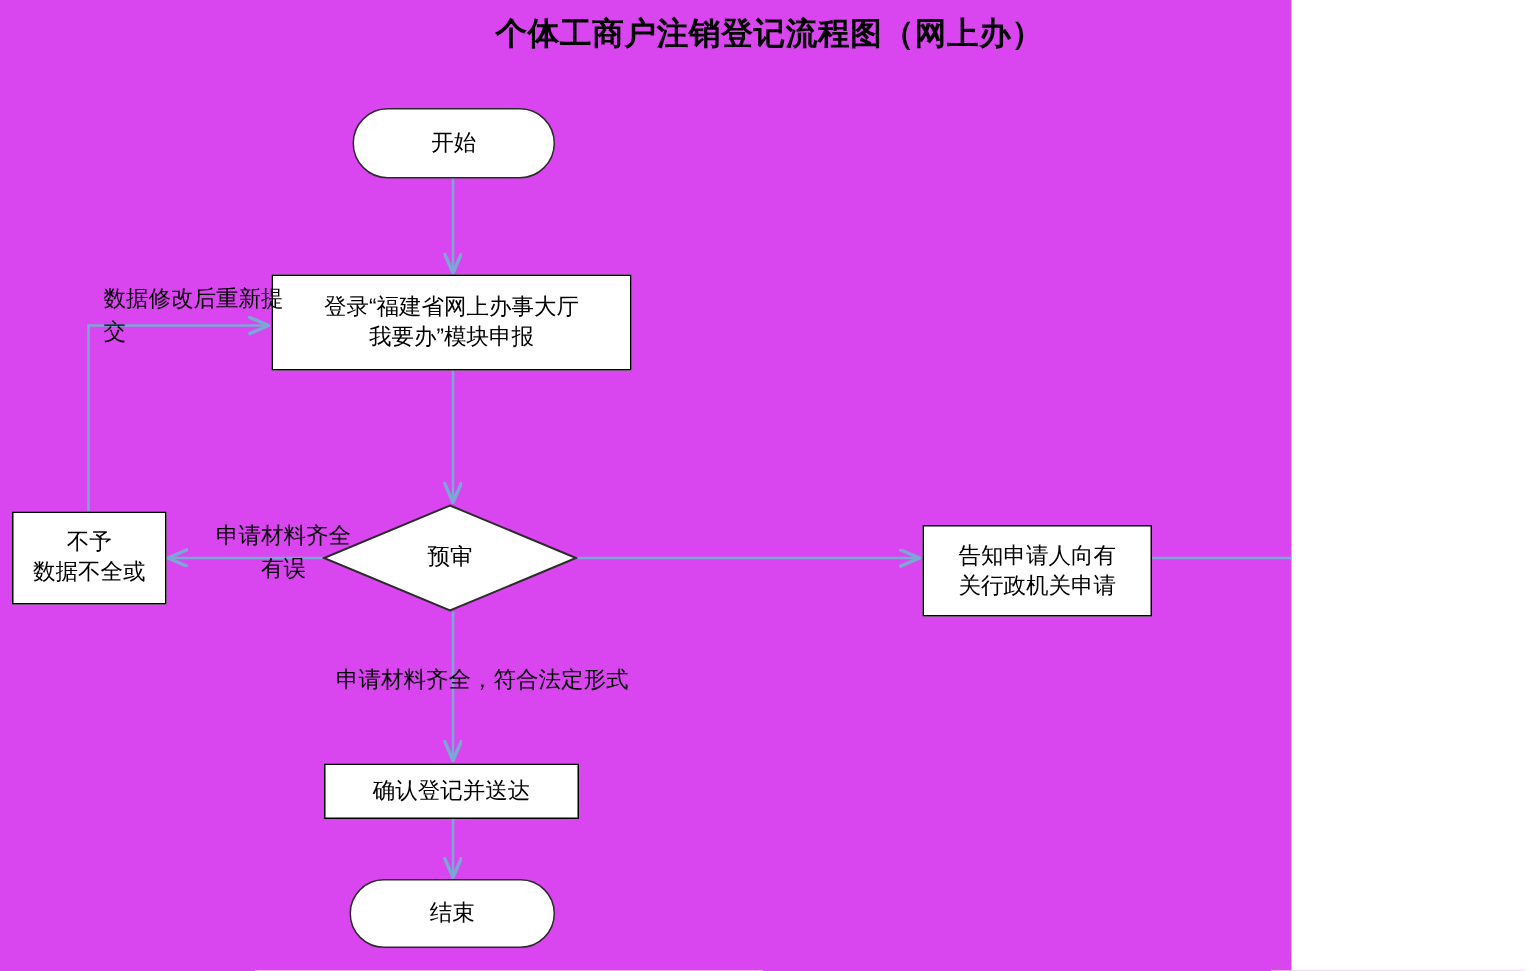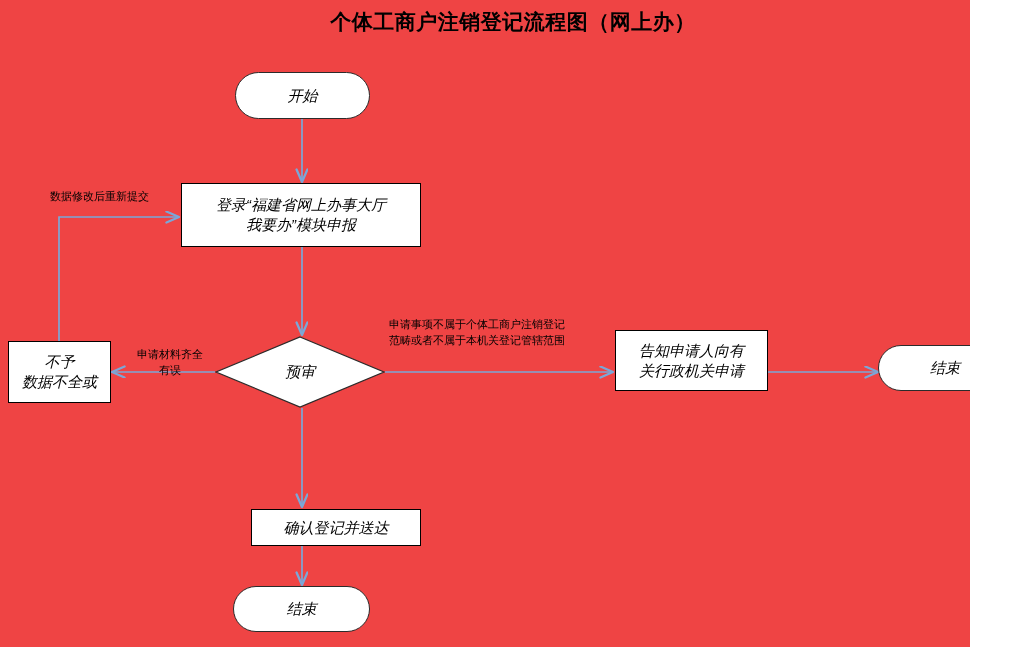--- a/index.html
+++ b/index.html
@@ -6,23 +6,23 @@
   html, body {
     margin: 0;
     padding: 0;
     background: #ffffff;
   }
   body {
     font-family: "Liberation Sans", "DejaVu Sans", sans-serif;
   }
   #canvas {
     position: relative;
-    width: 970px;
+    width: 861px;
     height: 647px;
-    background: #ef4444;
+    background: #d946ef;
     overflow: hidden;
   }
 
   
   .diagram-title {
     position: absolute;
     left: 0;
     top: 8px;
     width: 1026px;
     text-align: center;
@@ -47,21 +47,20 @@
   .node {
     position: absolute;
     display: flex;
     align-items: center;
     justify-content: center;
     text-align: center;
     color: #000000;
     font-family: "Liberation Sans", "DejaVu Sans", sans-serif;
     background: #ffffff;
     line-height: 1.32;
-    font-style: italic;
   }
 
   .node.terminator {
     border: 1.4px solid #2b2b2b;
     border-radius: 999px;
     font-size: 15px;
   }
 
   .node.process {
     border: 1.3px solid #000000;
@@ -85,24 +84,25 @@
     z-index: 2;
     font-size: 15px;
     color: #000000;
   }
 
   
   .edge-label {
     position: absolute;
     color: #000000;
     font-family: "Liberation Sans", "DejaVu Sans", sans-serif;
-    font-size: 11px;
+    font-size: 15px;
     line-height: 1.45;
     white-space: pre-line;
     background: transparent;
+    margin-left: 19px;
   }
   .edge-label.center { text-align: center; }
   .edge-label.left   { text-align: left; }
 </style>
 </head>
 <body>
 
 <div id="canvas">
 
   <div class="diagram-title">个体工商户注销登记流程图（网上办）</div>
@@ -148,39 +148,38 @@
       <polygon points="85,1 169,36 85,71 1,36" fill="#ffffff" stroke="#2b2b2b" stroke-width="1.3"></polygon>
     </svg>
     <span class="decision-label">预审</span>
   </div>
 
   <div class="node process" style="left:8px; top:341px; width:103px; height:62px; white-space:pre-line;">
     <span>不予
 数据不全或</span>
   </div>
 
-  <div class="node process" style="left:615px; top:330px; width:153px; height:61px; white-space:pre-line;">
+  <div class="node process" style="left:615px; top:350px; width:153px; height:61px; white-space:pre-line;">
     <span>告知申请人向有
 关行政机关申请</span>
   </div>
 
   <div class="node terminator" style="left:878px; top:345px; width:134px; height:46px;">
     <span>结束</span>
   </div>
 
-  <div class="node process" style="left:216px; top:509px; width:170px; height:37px;margin-left:35px;">
+  <div class="node process" style="left:216px; top:509px; width:170px; height:37px;">
     <span>确认登记并送达</span>
   </div>
 
   <div class="node terminator" style="left:233px; top:586px; width:137px; height:46px;">
     <span>结束</span>
   </div>
 
   <div class="edge-label left" style="left:50px; top:189px; width:132px;">数据修改后重新提交</div>
 
   <div class="edge-label center" style="left:124px; top:347px; width:92px;">申请材料齐全
 有误</div>
 
-  <div class="edge-label left" style="left:389px; top:317px; width:232px;">申请事项不属于个体工商户注销登记
-范畴或者不属于本机关登记管辖范围</div>
 
+  <div class="edge-label left" style="left:205px; top:443px; width:200px;">申请材料齐全，符合法定形式</div>
 
 </div>
 
 </body></html>

